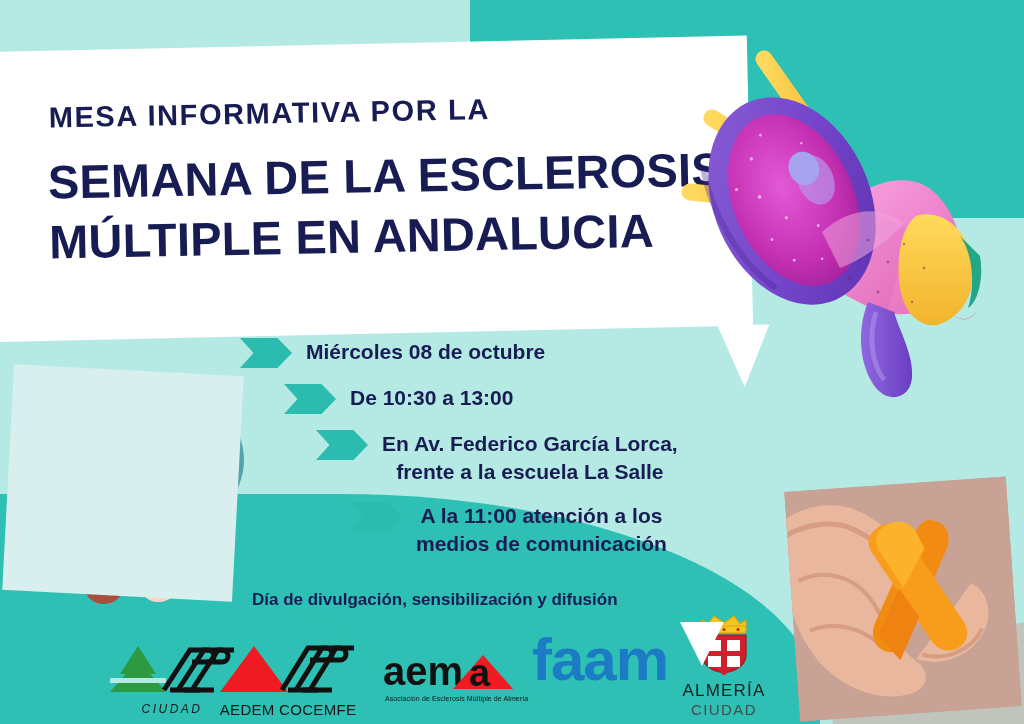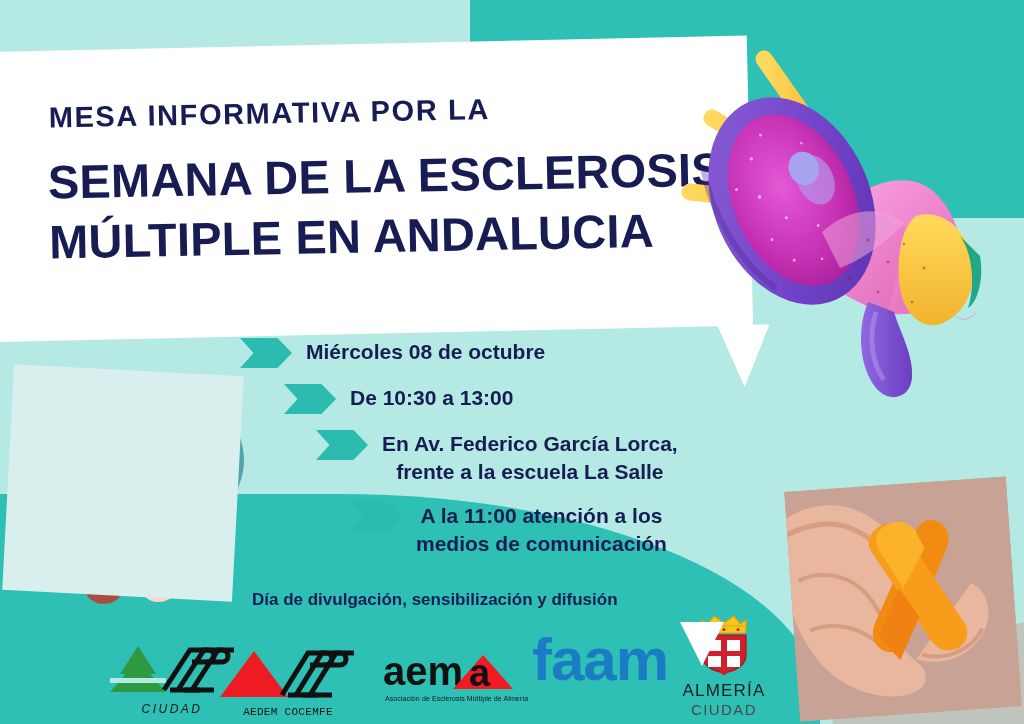--- a/index.html
+++ b/index.html
@@ -190,22 +190,22 @@
   .logo-caption {
     text-align: center;
     font-size: 12px;
     letter-spacing: 2.5px;
     color: #1a1a1a;
     font-style: italic;
     margin-top: 2px;
   }
   .logo-caption-serif {
     text-align: center;
-    font-family: Liberation Mono, monospace;
-    font-size: 11px;
+    font-family: Liberation Sans, sans-serif;
+    font-size: 15px;
     letter-spacing: .3px;
     color: #141414;
     margin-top: 1px;
   }
   .aema-sub {
     text-align: left;
     font-size: 7px;
     color: #161616;
     letter-spacing: .1px;
     margin-top: -2px;

